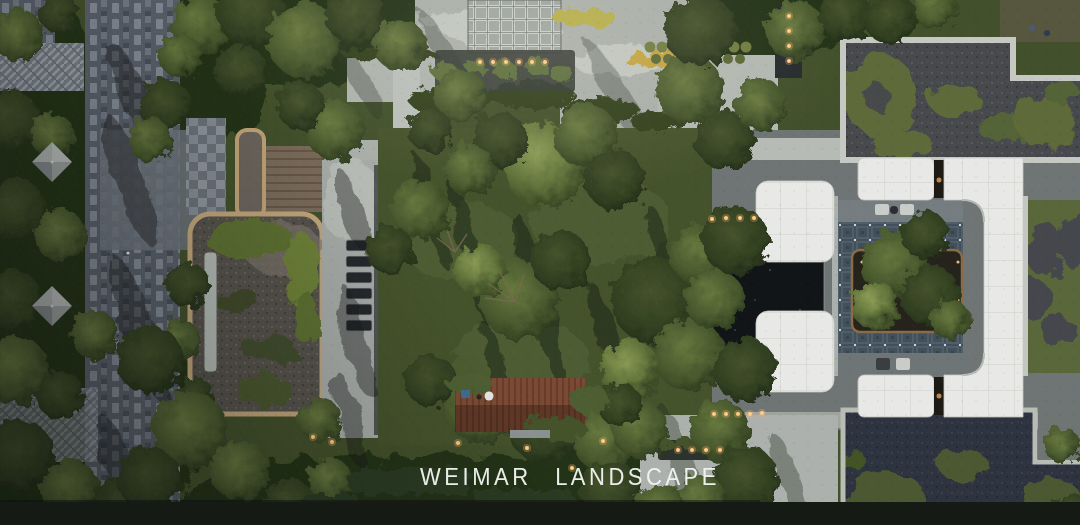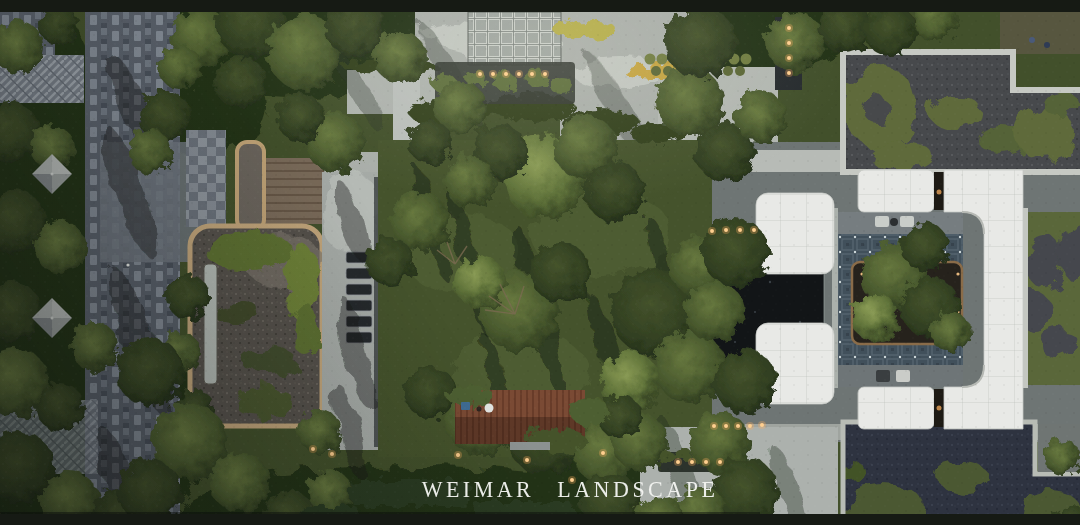--- a/index.html
+++ b/index.html
@@ -1,17 +1,17 @@
 <!DOCTYPE html>
 <html><head>
 <meta charset="utf-8">
 <style>
   html,body{margin:0;padding:0;background:#161a14;}
   .stage{position:relative;width:1080px;height:502px;overflow:hidden;background:#42502b;
-         font-family:Liberation Serif, serif;margin-top:12px;}
+         font-family:Liberation Sans, sans-serif;}
   .stage svg{position:absolute;left:0;top:0;display:block;}
   .watermark{position:absolute;left:570px;top:464px;transform:translateX(-50%) scaleY(1.08);
              color:#f3f4f1;font-size:22px;font-weight:400;letter-spacing:3.5px;word-spacing:14px;
              white-space:nowrap;opacity:.96;user-select:none;}
 </style>
 </head>
 <body>
 
 <div class="stage">
 <svg width="1080" height="525" viewBox="0 0 1080 525">

